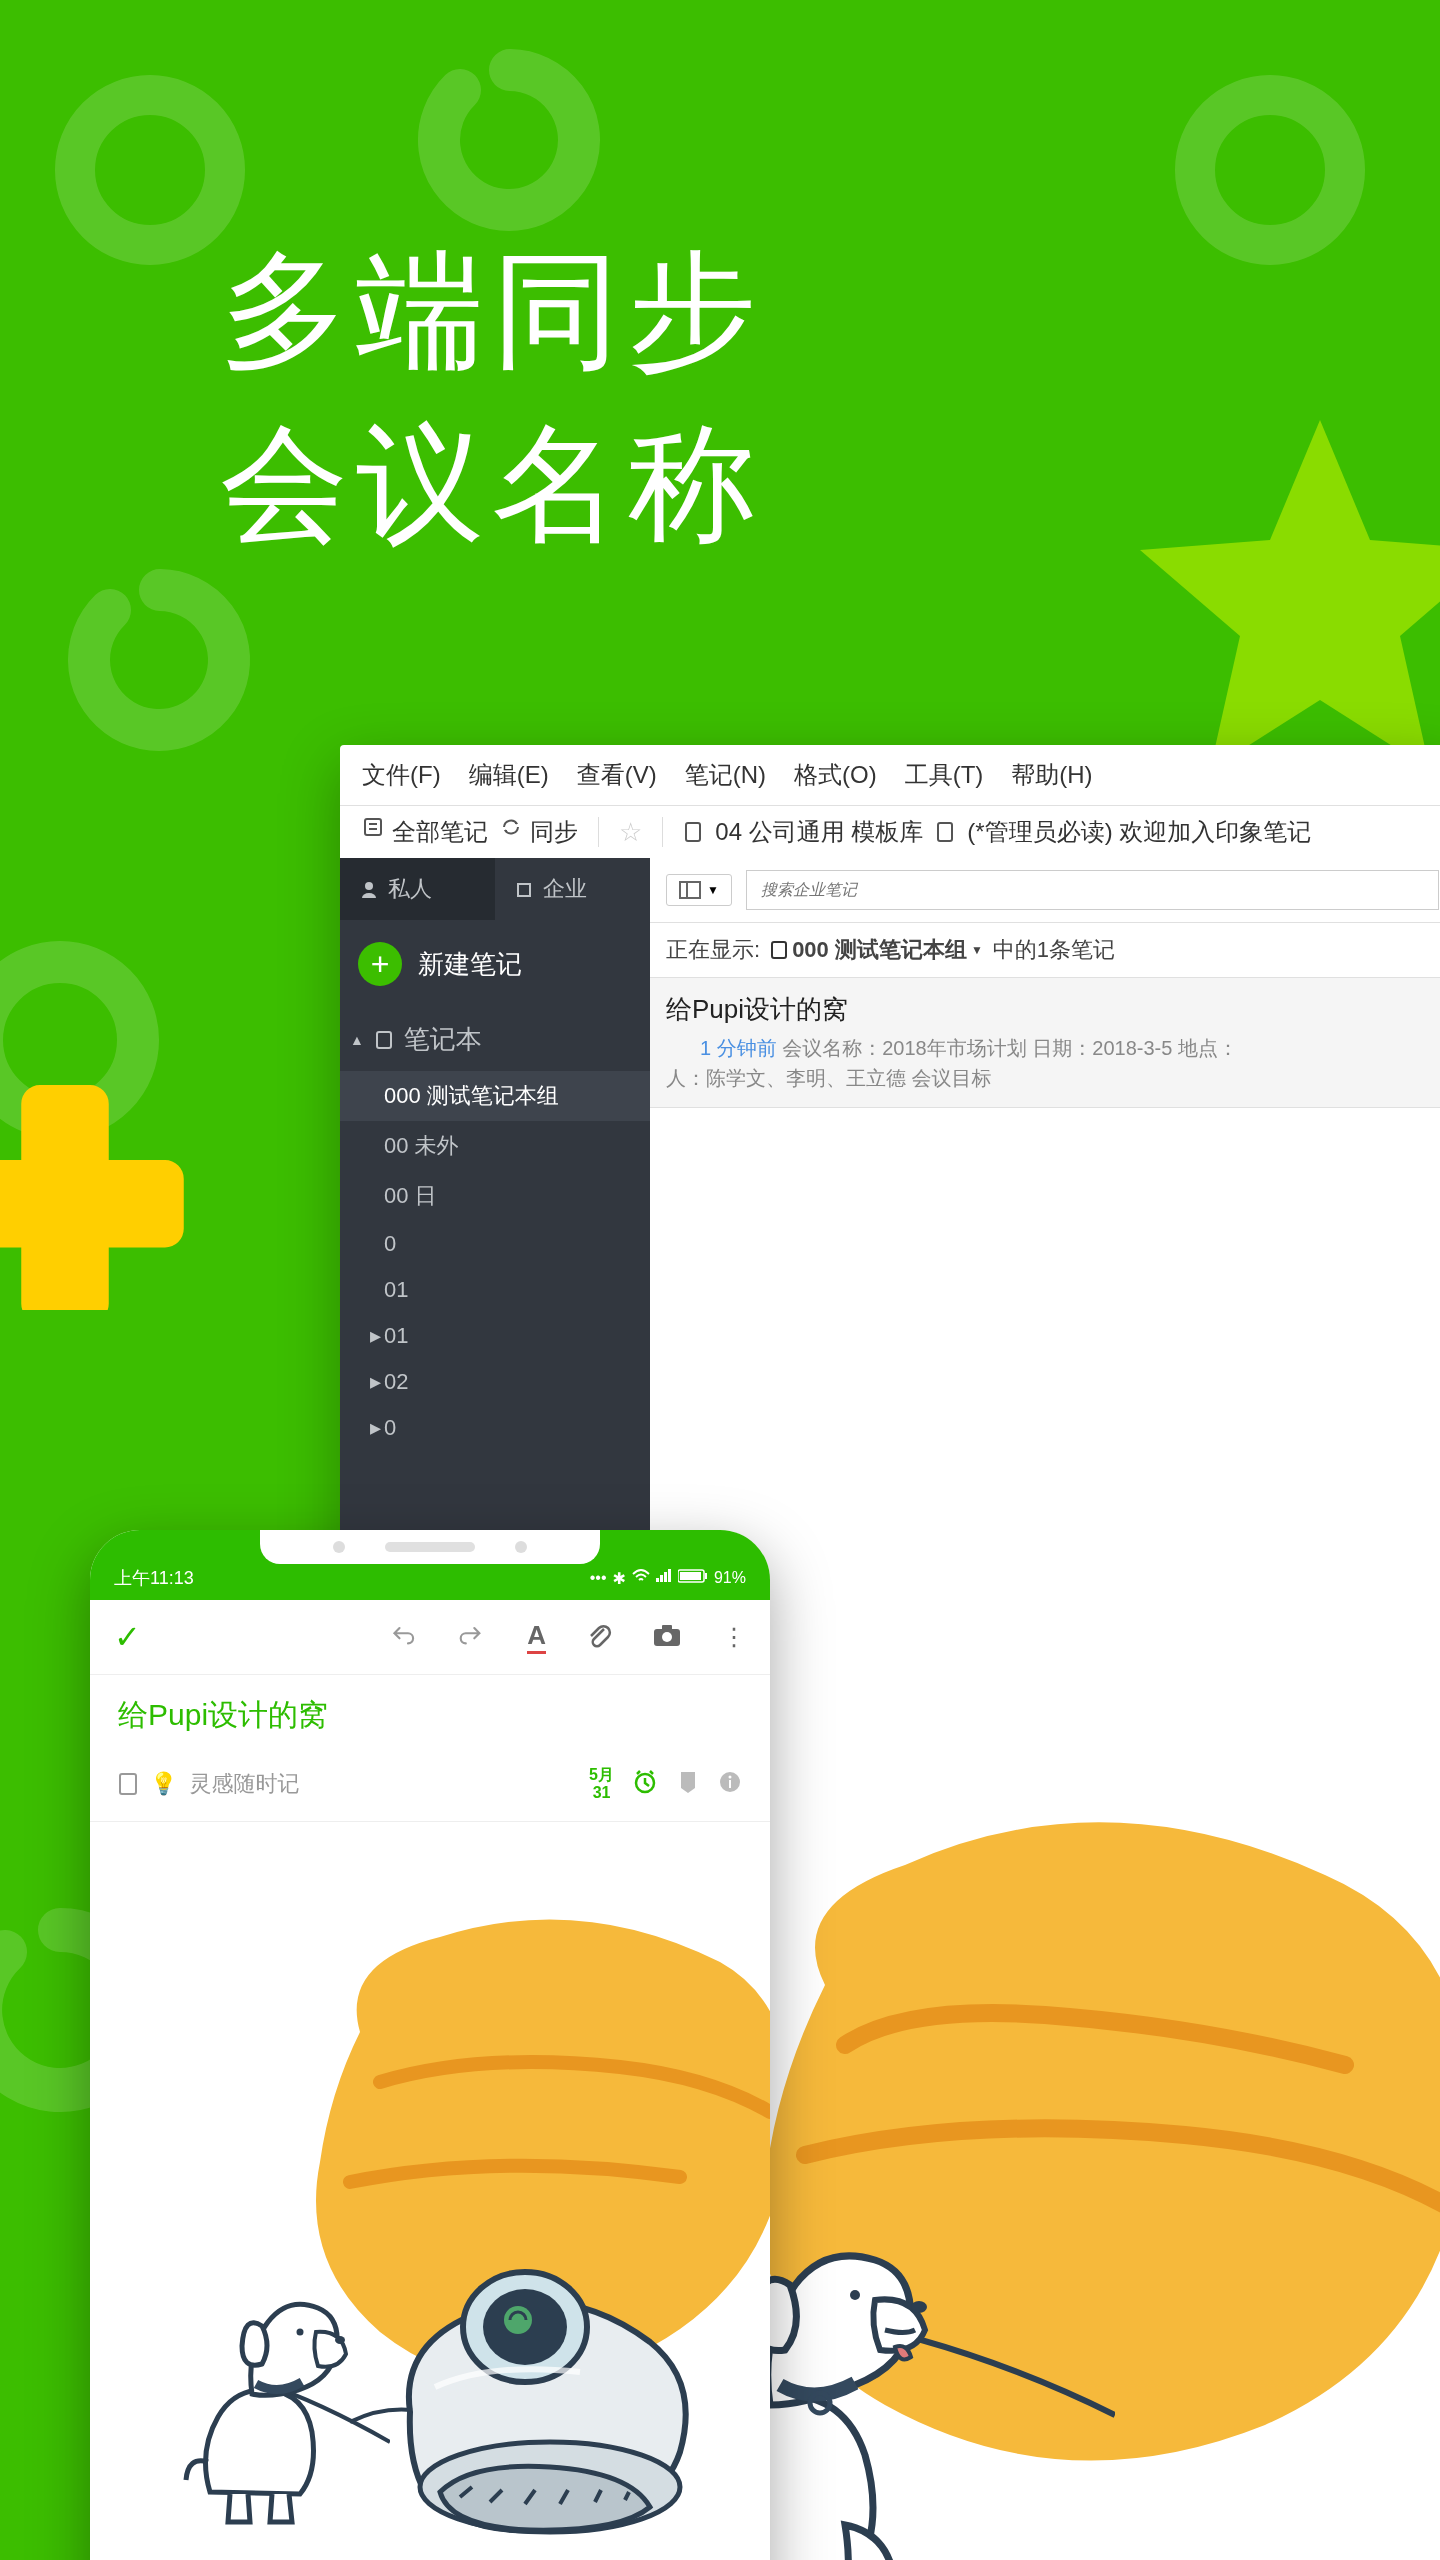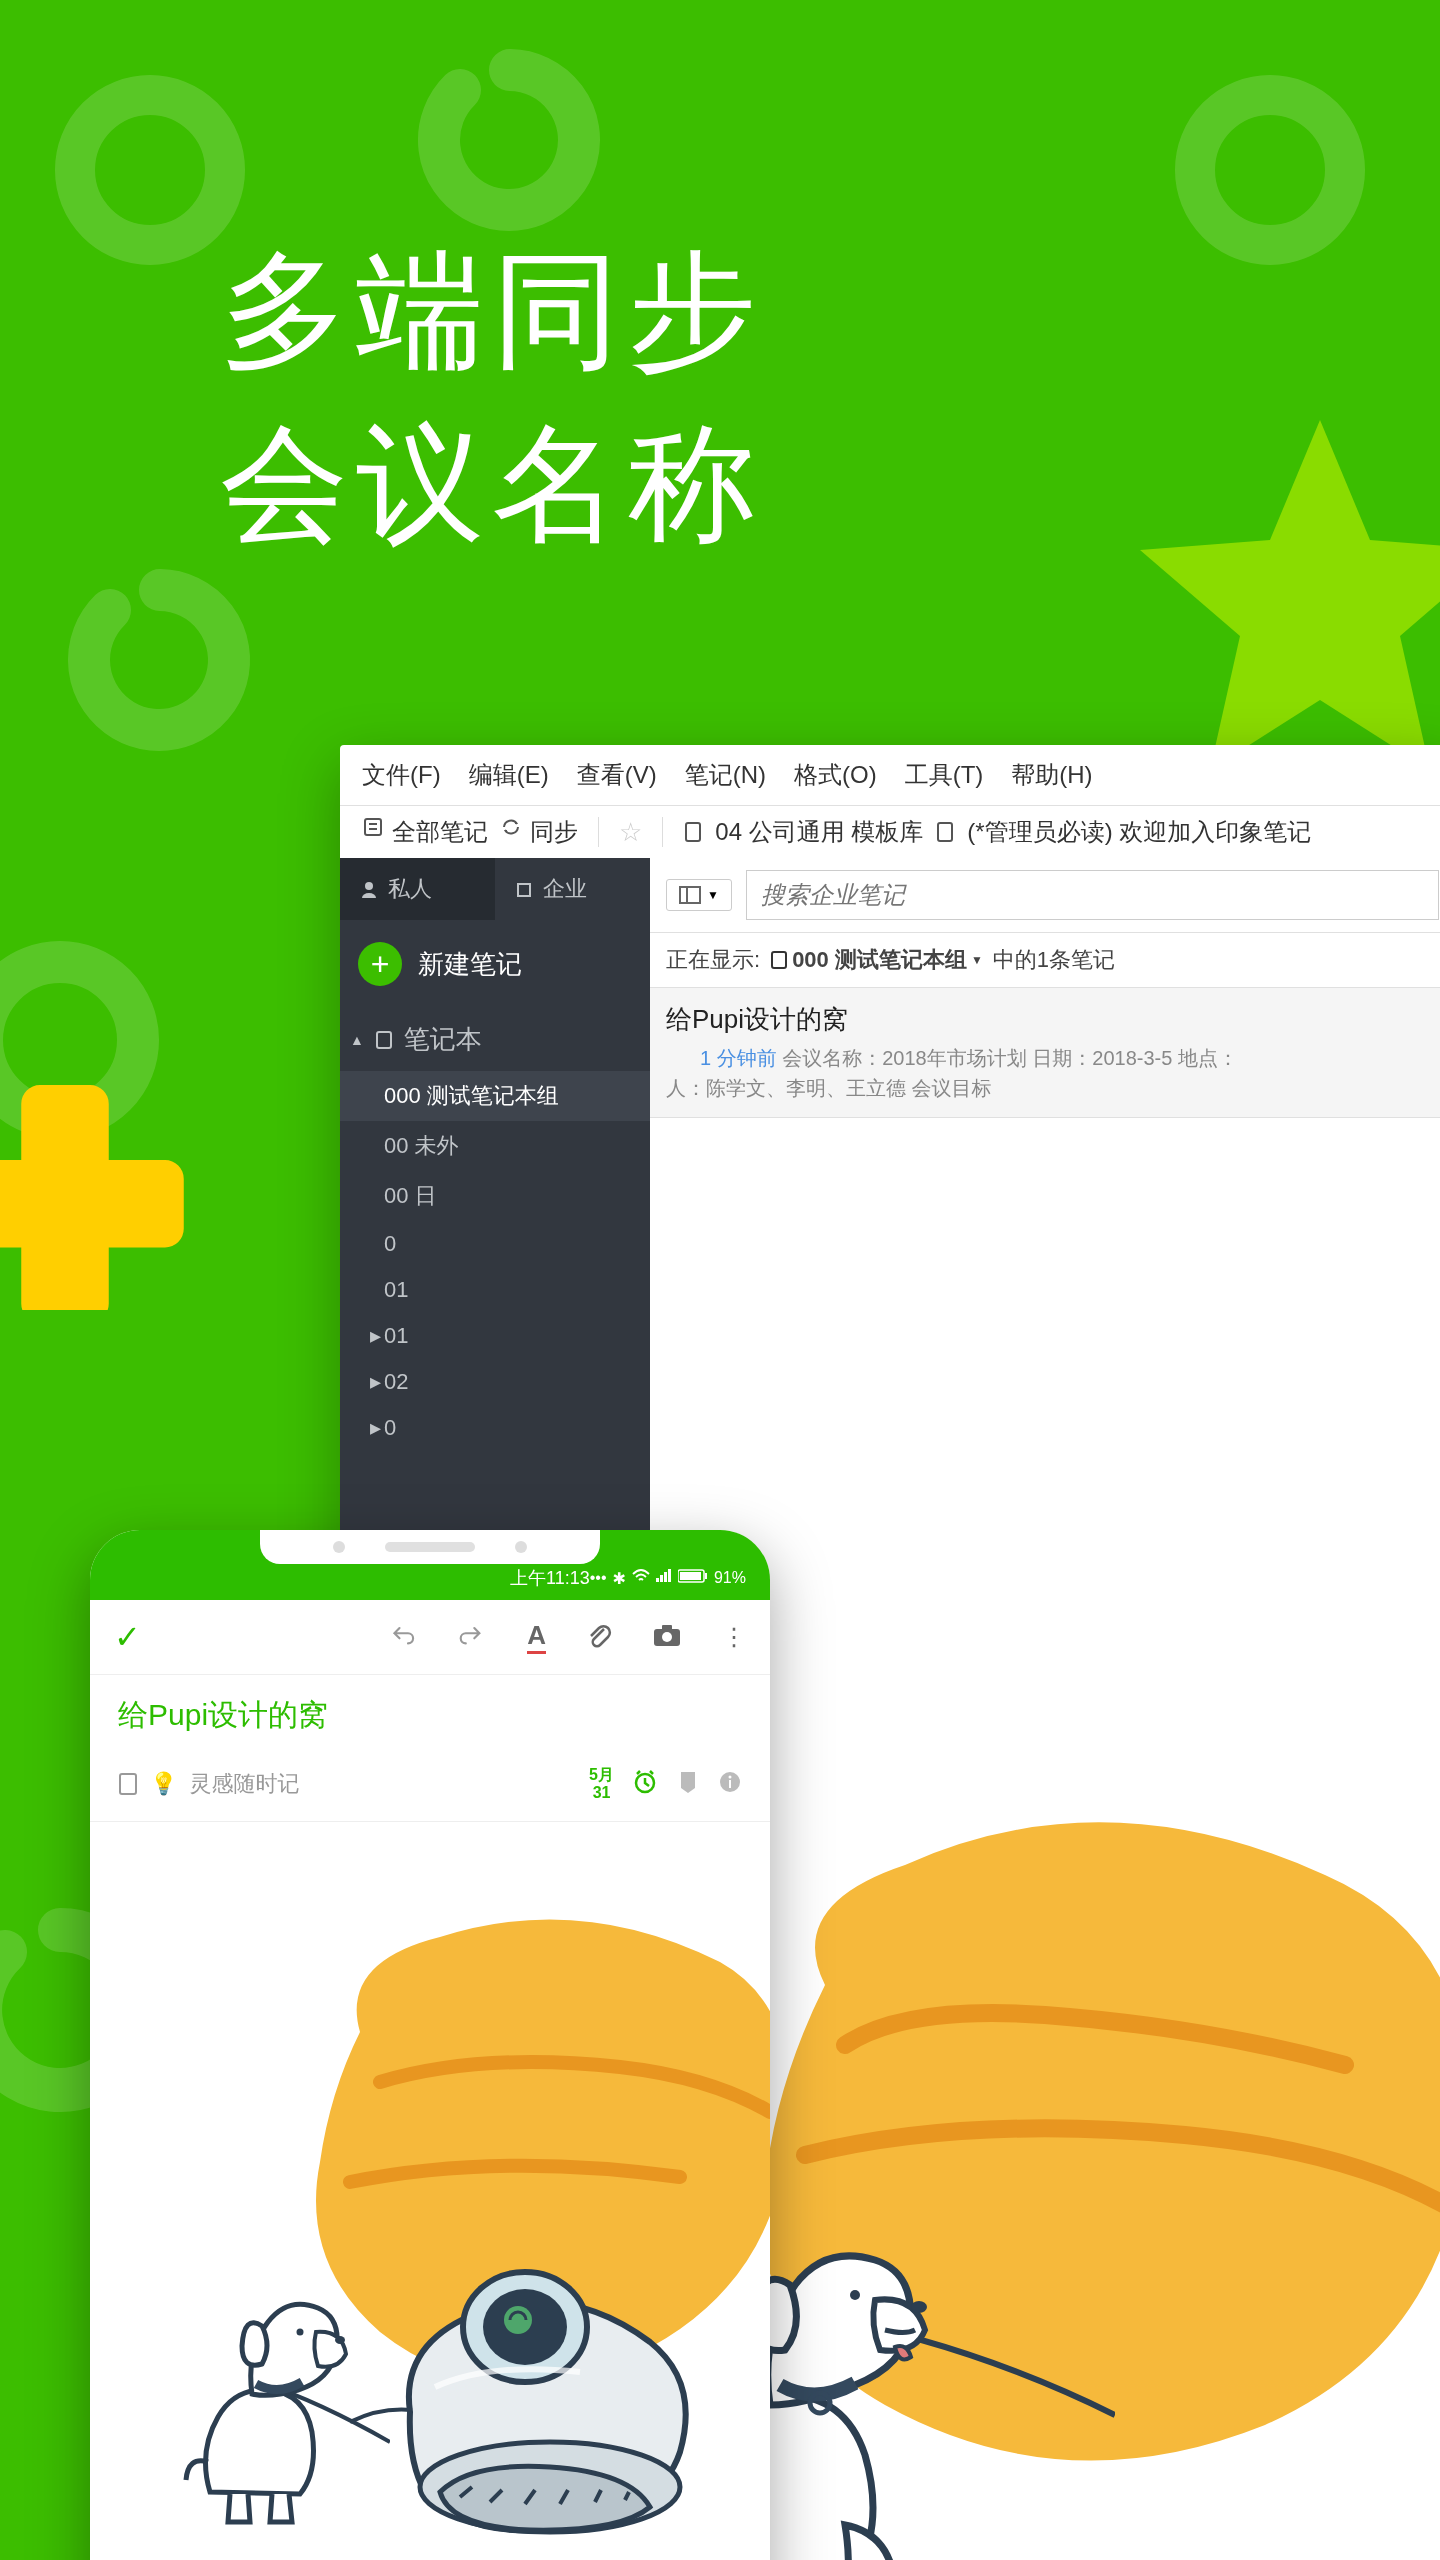--- a/index.html
+++ b/index.html
@@ -38,42 +38,42 @@
 .sidebar-section { padding: 14px 10px; display: flex; align-items: center; gap: 10px; cursor: pointer; }
 .sidebar-list { list-style: none; }
 .sidebar-list li { padding: 10px 10px 10px 30px; cursor: pointer; white-space: nowrap; overflow: hidden; }
 .sidebar-list li.selected { background: #3e444d; color: #fff; }
 .sidebar-list li .chev { display: inline-block; width: 14px; }
 
 
 .content { flex: 1; display: flex; flex-direction: column; background: #fff; }
 .content-top { display: flex; align-items: center; padding: 12px 16px; gap: 14px; border-bottom: 1px solid #e0e0e0; }
 .view-toggle { border: 1px solid #ccc; padding: 6px 12px; border-radius: 3px; display: flex; align-items: center; gap: 6px; cursor: pointer; }
-.search-input { flex: 1; border: 1px solid #ccc; padding: 10px 14px; font-size: 24px; font-style: italic; color: #999; }
+.search-input { flex: 1; border: 1px solid #ccc; padding: 10px 14px; font-size: 16px; font-style: italic; color: #999; }
 .showing-row { padding: 12px 16px; font-size: 22px; color: #444; display: flex; align-items: center; gap: 10px; border-bottom: 1px solid #e0e0e0; }
 .showing-row .crumb { font-weight: bold; }
 .showing-row .dd { display: inline-flex; align-items: center; gap: 4px; }
 
 .note-item { padding: 14px 16px; border-bottom: 1px solid #e0e0e0; background: #f5f5f5; }
 .note-title { font-size: 26px; color: #222; margin-bottom: 6px; }
 .note-meta { font-size: 20px; color: #888; line-height: 1.5; }
 .note-meta .time { color: #4a90e2; margin-left: 34px; }
 
 
 .illustration-desktop { position: absolute; right: -50px; bottom: -80px; width: 950px; height: 900px; }
 .yellow-blob-d { position: absolute; top: 0; right: 0; width: 800px; height: 700px; }
 .dog-d { position: absolute; bottom: 60px; left: 0; }
 
 
 .phone { position: absolute; left: 90px; top: 1530px; width: 680px; height: 1090px; background: #fff; border-radius: 50px 50px 0 0; box-shadow: 0 20px 60px rgba(0,0,0,0.35); z-index: 4; overflow: hidden; }
 .phone-notch { position: absolute; top: 0; left: 50%; transform: translateX(-50%); width: 340px; height: 34px; background: #fff; border-radius: 0 0 20px 20px; z-index: 5; display: flex; justify-content: center; align-items: center; gap: 40px; }
 .phone-notch .dot { width: 12px; height: 12px; border-radius: 50%; background: #ddd; }
 .phone-notch .slot { width: 90px; height: 10px; border-radius: 5px; background: #e0e0e0; }
 
-.status-bar { background: #2dbd00; color: #fff; padding: 36px 24px 10px; display: flex; justify-content: flex-end; font-size: 18px; align-items: center; }
+.status-bar { background: #2dbd00; color: #fff; padding: 36px 24px 10px; display: flex; justify-content: space-between; font-size: 18px; align-items: center; }
 .status-icons { display: flex; gap: 6px; align-items: center; font-size: 16px; }
 
 .phone-toolbar { display: flex; align-items: center; padding: 18px 24px; gap: 40px; border-bottom: 1px solid #eee; }
 .phone-toolbar .tb-icon { cursor: pointer; color: #666; }
 .check-icon { color: #2dbd00; font-size: 32px; }
 
 .phone-title { padding: 20px 28px; font-size: 30px; color: #2dbd00; font-weight: 300; }
 
 .phone-meta-row { display: flex; align-items: center; justify-content: space-between; padding: 10px 28px 20px; border-bottom: 1px solid #eee; }
 .phone-meta-left { display: flex; align-items: center; gap: 12px; color: #999; font-size: 22px; }

